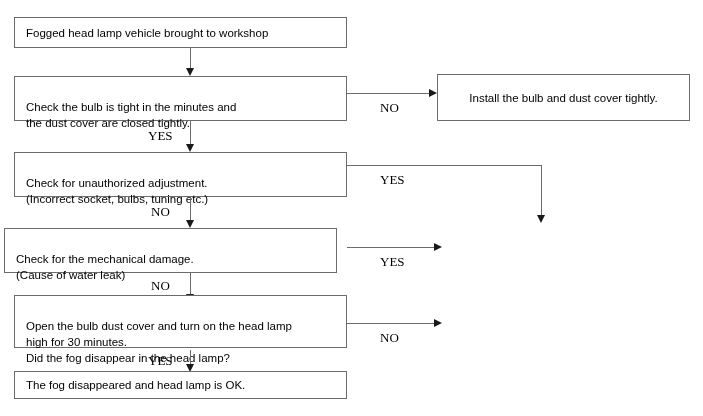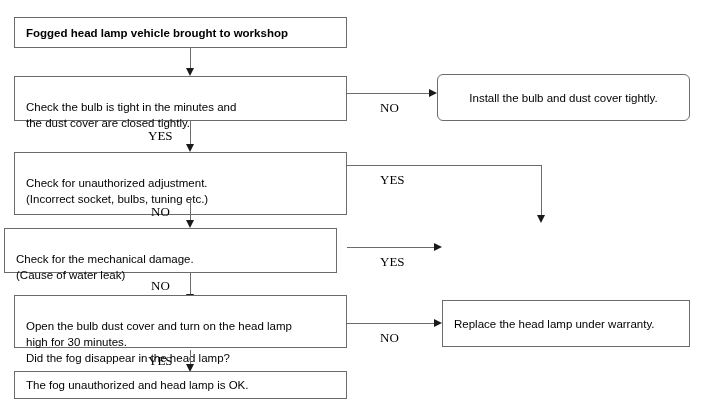--- a/index.html
+++ b/index.html
@@ -29,21 +29,20 @@
   .node.left-align {
     padding: 6px 0 0 11px;
     text-align: left;
   }
   .node.center-align {
     display: flex;
     align-items: center;
     justify-content: center;
     text-align: center;
     padding: 0 8px;
-    border-radius: 6px;
   }
   .node.center-left {
     display: flex;
     align-items: center;
     justify-content: flex-start;
     text-align: left;
     padding: 0 0 0 11px;
   }
   .edge-h {
     position: absolute;
@@ -77,21 +76,21 @@
     color: #000000;
     font-family: Liberation Serif, serif;
     white-space: nowrap;
   }
 </style>
 </head>
 <body>
 
 <div id="canvas">
 
-  <div class="node center-left" style="left:14px; top:17px; width:333px; height:31px;font-weight:bold;">
+  <div class="node center-left" style="left:14px; top:17px; width:333px; height:31px;">
     <span>Fogged head lamp vehicle brought to workshop</span>
   </div>
 
   <div class="edge-v" style="left:190px; top:48px; height:21px;"></div>
   <div class="arrow-down" style="left:186px; top:68px;"></div>
 
   <div class="node left-align" style="left:14px; top:76px; width:333px; height:45px;">
     <span>Check the bulb is tight in the minutes and
 the dust cover are closed tightly.</span>
   </div>
@@ -101,21 +100,21 @@
   <div class="edge-label" style="left:380px; top:100px;">NO</div>
 
   <div class="node center-align" style="left:437px; top:74px; width:253px; height:47px;">
     <span>Install the bulb and dust cover tightly.</span>
   </div>
 
   <div class="edge-v" style="left:190px; top:121px; height:25px;"></div>
   <div class="arrow-down" style="left:186px; top:144px;"></div>
   <div class="edge-label" style="left:148px; top:128px;">YES</div>
 
-  <div class="node left-align" style="left:14px; top:152px; width:333px; height:63px;">
+  <div class="node left-align" style="left:14px; top:152px; width:333px; height:45px;">
     <span>Check for unauthorized adjustment.
 (Incorrect socket, bulbs, tuning etc.)</span>
   </div>
 
   <div class="edge-h" style="left:347px; top:165px; width:195px;"></div>
   <div class="edge-v" style="left:541px; top:165px; height:51px;"></div>
   <div class="arrow-down" style="left:537px; top:215px;"></div>
   <div class="edge-label" style="left:380px; top:172px;">YES</div>
 
   <div class="edge-v" style="left:190px; top:197px; height:25px;"></div>
@@ -135,29 +134,26 @@
   <div class="edge-v" style="left:190px; top:273px; height:22px;"></div>
   <div class="arrow-down" style="left:186px; top:294px;"></div>
   <div class="edge-label" style="left:151px; top:278px;">NO</div>
 
   <div class="node left-align" style="left:14px; top:295px; width:333px; height:53px;">
     <span>Open the bulb dust cover and turn on the head lamp
 high for 30 minutes.
 Did the fog disappear in the head lamp?</span>
   </div>
 
-  <div class="node center-left" style="left:442px; top:300px; width:248px; height:47px;">
-    <span>Replace the head lamp under warranty.</span>
-  </div>
 
   <div class="edge-h" style="left:347px; top:323px; width:88px;"></div>
   <div class="arrow-right" style="left:434px; top:319px;"></div>
   <div class="edge-label" style="left:380px; top:330px;">NO</div>
 
   <div class="edge-v" style="left:190px; top:350px; height:20px;"></div>
   <div class="arrow-down" style="left:186px; top:364px;"></div>
   <div class="edge-label" style="left:148px; top:353px;">YES</div>
 
   <div class="node center-left" style="left:14px; top:371px; width:333px; height:28px;">
-    <span>The fog unauthorized and head lamp is OK.</span>
+    <span>The fog disappeared and head lamp is OK.</span>
   </div>
 
 </div>
 
 </body></html>

